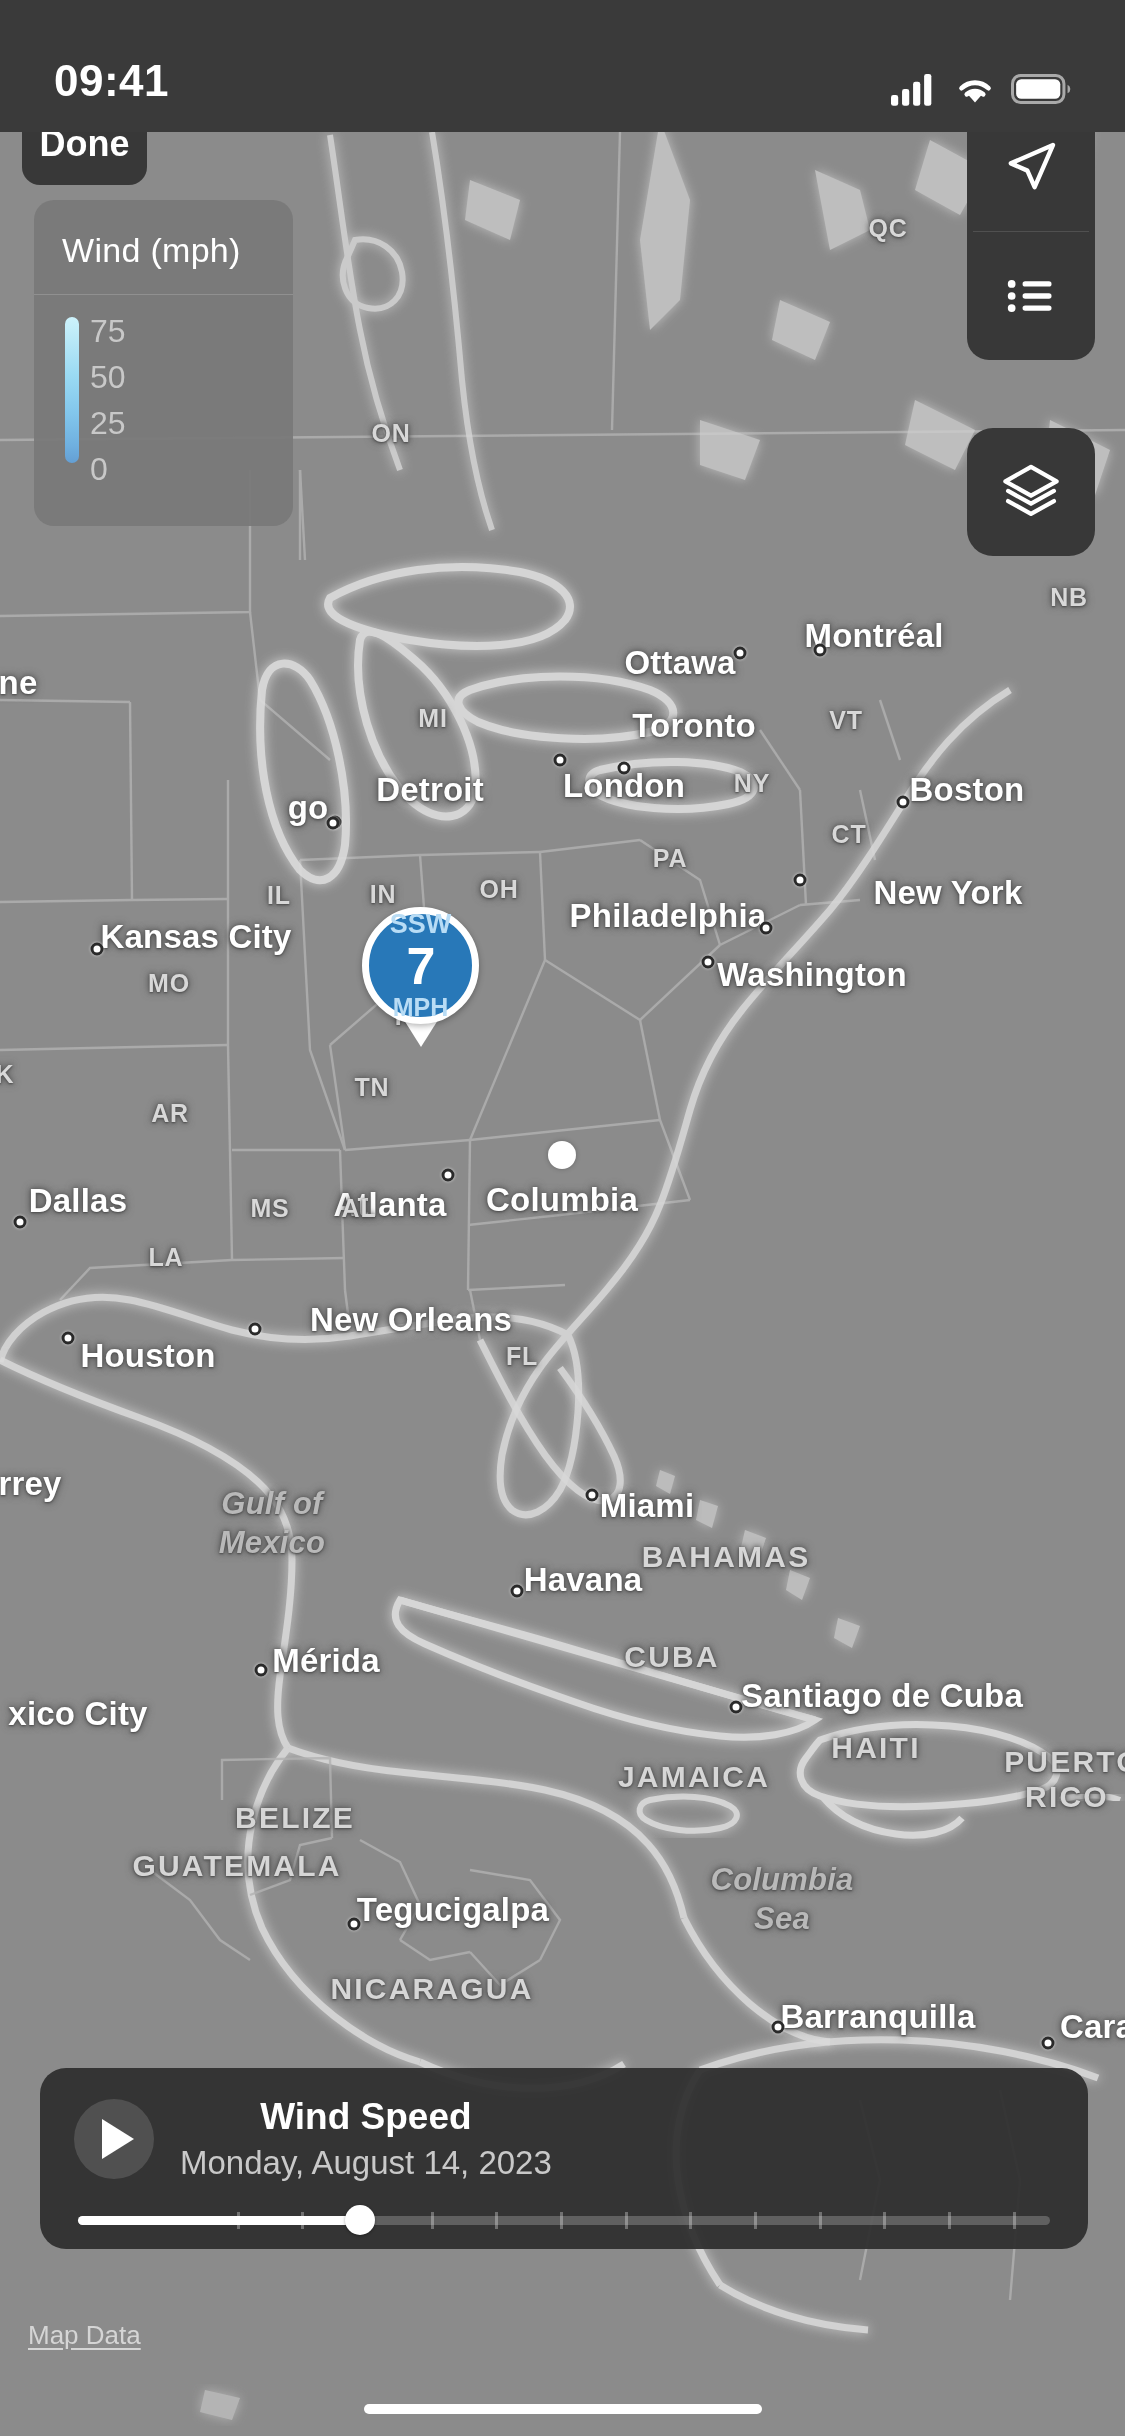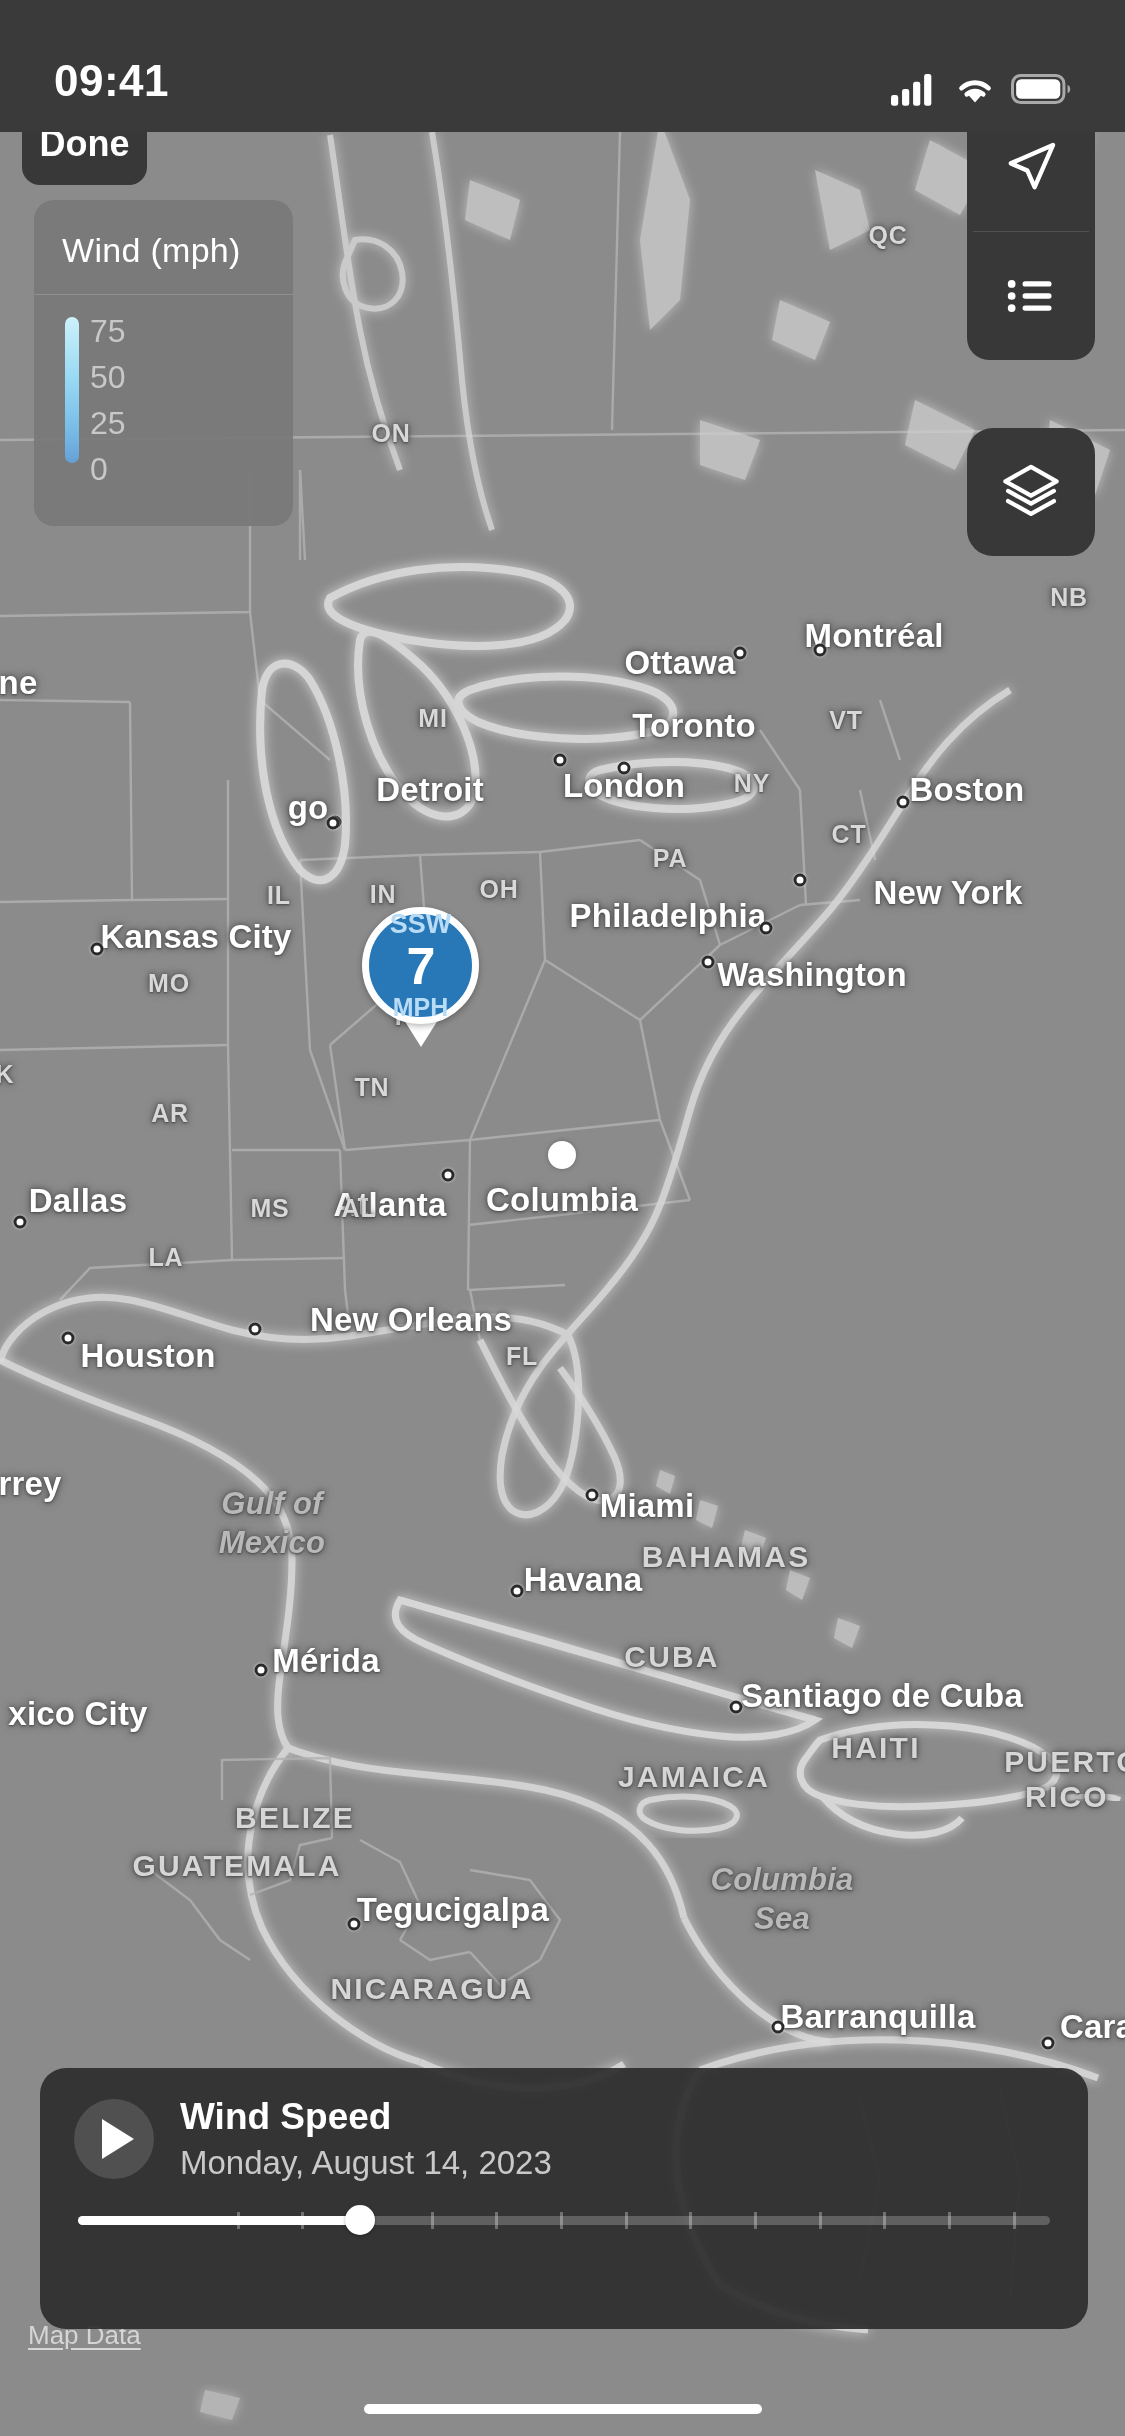--- a/index.html
+++ b/index.html
@@ -137,23 +137,24 @@
   
   #map-data {
     position:absolute; left:28px; top:2320px; z-index:30;
     color:#d5d5d5; font-size:26px; text-decoration:underline;
     text-underline-offset:4px;
   }
 
   
   #player {
     position:absolute; left:40px; top:2068px;
-    width:1048px; height:261px;
+    width:1048px; height:181px;
     background:rgba(45,45,45,.93); border-radius:26px; z-index:45;
     padding:28px 34px 0 34px;
+    text-align:center;
   }
   #player-top { display:flex; align-items:center; gap:26px; }
   #play-btn {
     width:80px; height:80px; border-radius:50%;
     background:rgba(255,255,255,.14);
     display:flex; align-items:center; justify-content:center; flex:0 0 auto;
   }
   #play-tri {
     width:0; height:0;
     border-top:20px solid transparent; border-bottom:20px solid transparent;
@@ -416,21 +417,21 @@
         <div class="dot" style="left: 354px; top: 1924px;"></div>
         <div class="label city" style="left: 878px; top: 2017px;">Barranquilla</div>
         <div class="dot" style="left: 778px; top: 2027px;"></div>
         <div class="label city" style="left: 78px; top: 1714px;">xico City</div>
         <div class="label city" style="left: 30px; top: 1484px;">rrey</div>
         <div class="label city" style="left: 308px; top: 808px;">go</div>
         <div class="dot" style="left: 333px; top: 823px;"></div>
         <div class="label city" style="left: 18px; top: 683px;">ne</div>
         <div class="label city" style="left: 1097px; top: 2027px;">Cara</div>
         <div class="dot" style="left: 1048px; top: 2043px;"></div>
-        <div class="label state" style="left: 888px; top: 235px; text-align: right;">QC</div>
+        <div class="label state" style="left: 888px; top: 228px; text-align: right;">QC</div>
         <div class="label state" style="left: 391px; top: 433px;">ON</div>
         <div class="label state" style="left: 1069px; top: 597px;">NB</div>
         <div class="label state" style="left: 433px; top: 718px;">MI</div>
         <div class="label state" style="left: 846px; top: 720px;">VT</div>
         <div class="label state" style="left: 752px; top: 783px;">NY</div>
         <div class="label state" style="left: 849px; top: 834px;">CT</div>
         <div class="label state" style="left: 279px; top: 895px;">IL</div>
         <div class="label state" style="left: 383px; top: 894px;">IN</div>
         <div class="label state" style="left: 499px; top: 889px;">OH</div>
         <div class="label state" style="left: 670px; top: 858px;">PA</div>

